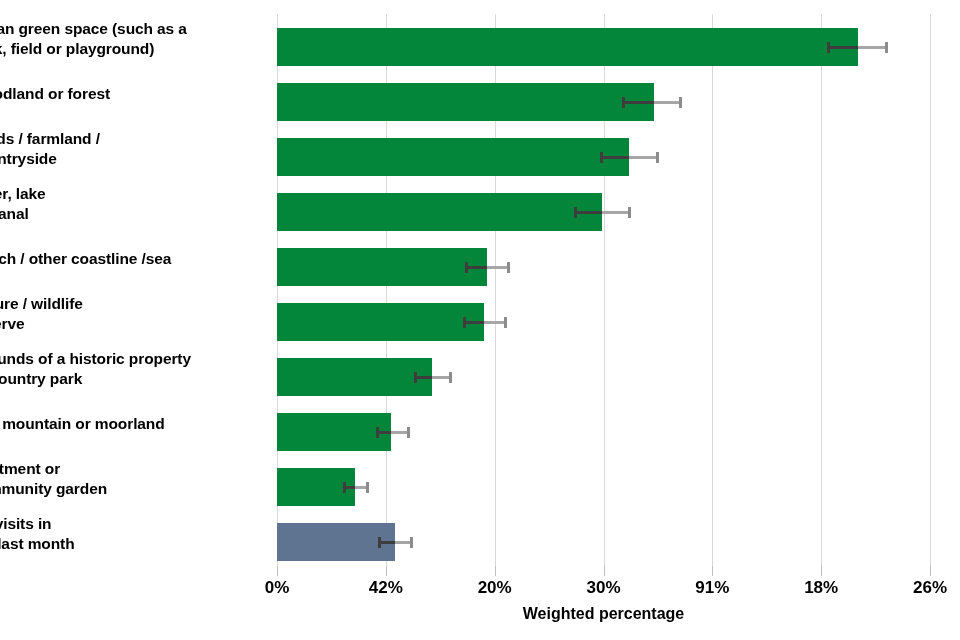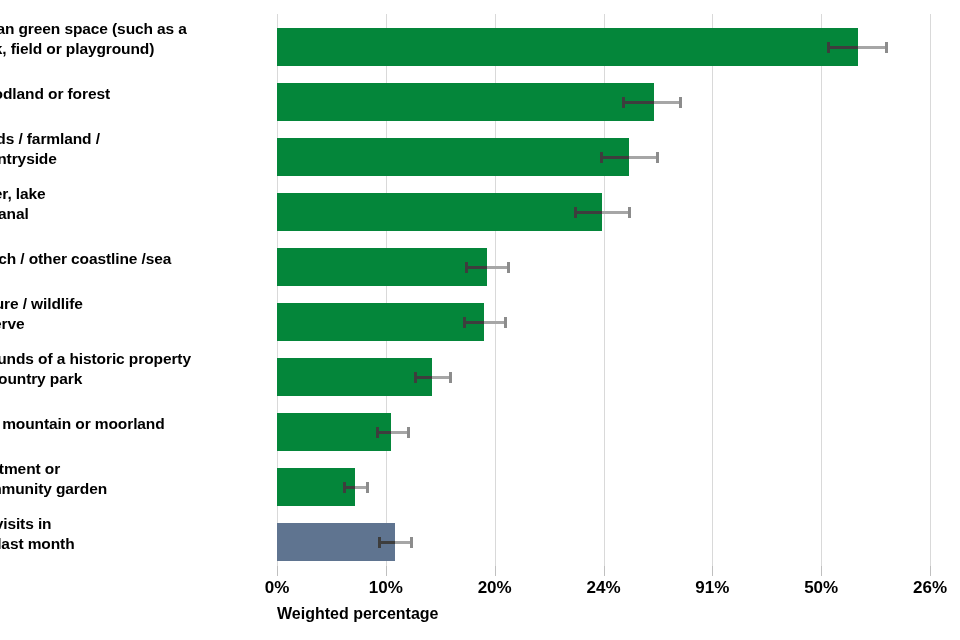--- a/index.html
+++ b/index.html
@@ -121,20 +121,21 @@
     font-size: 17px;
     font-weight: bold;
     color: #000000;
     white-space: nowrap;
   }
   .axis-title {
     position: absolute;
     left: 277px;
     width: 653px;
     top: 605px;
+    text-align: center;
     font-size: 16px;
     font-weight: bold;
     color: #000000;
   }
 </style>
 </head>
 <body>
 
 <div id="chart-root">
 
@@ -279,28 +280,28 @@
       <div class="cat-label" style="top: 514px;">
         <span class="line">No visits in</span>
         <span class="line">the last month</span>
       </div>
     </div>
 
   <div class="axis-ticks">
       <div class="tickmark" style="left: 0px;"></div>
       <div class="ticklabel" style="left: 0px;">0%</div>
       <div class="tickmark" style="left: 108.833px;"></div>
-      <div class="ticklabel" style="left: 108.833px;">10%</div>
+      <div class="ticklabel" style="left: 108.833px;">42%</div>
       <div class="tickmark" style="left: 217.667px;"></div>
       <div class="ticklabel" style="left: 217.667px;">20%</div>
       <div class="tickmark" style="left: 326.5px;"></div>
-      <div class="ticklabel" style="left: 326.5px;">24%</div>
+      <div class="ticklabel" style="left: 326.5px;">30%</div>
       <div class="tickmark" style="left: 435.333px;"></div>
       <div class="ticklabel" style="left: 435.333px;">91%</div>
       <div class="tickmark" style="left: 544.167px;"></div>
-      <div class="ticklabel" style="left: 544.167px;">50%</div>
+      <div class="ticklabel" style="left: 544.167px;">18%</div>
       <div class="tickmark" style="left: 653px;"></div>
       <div class="ticklabel" style="left: 653px;">26%</div>
     </div>
 
   <div class="axis-title">Weighted percentage</div>
 
 </div>
 
 </body></html>

